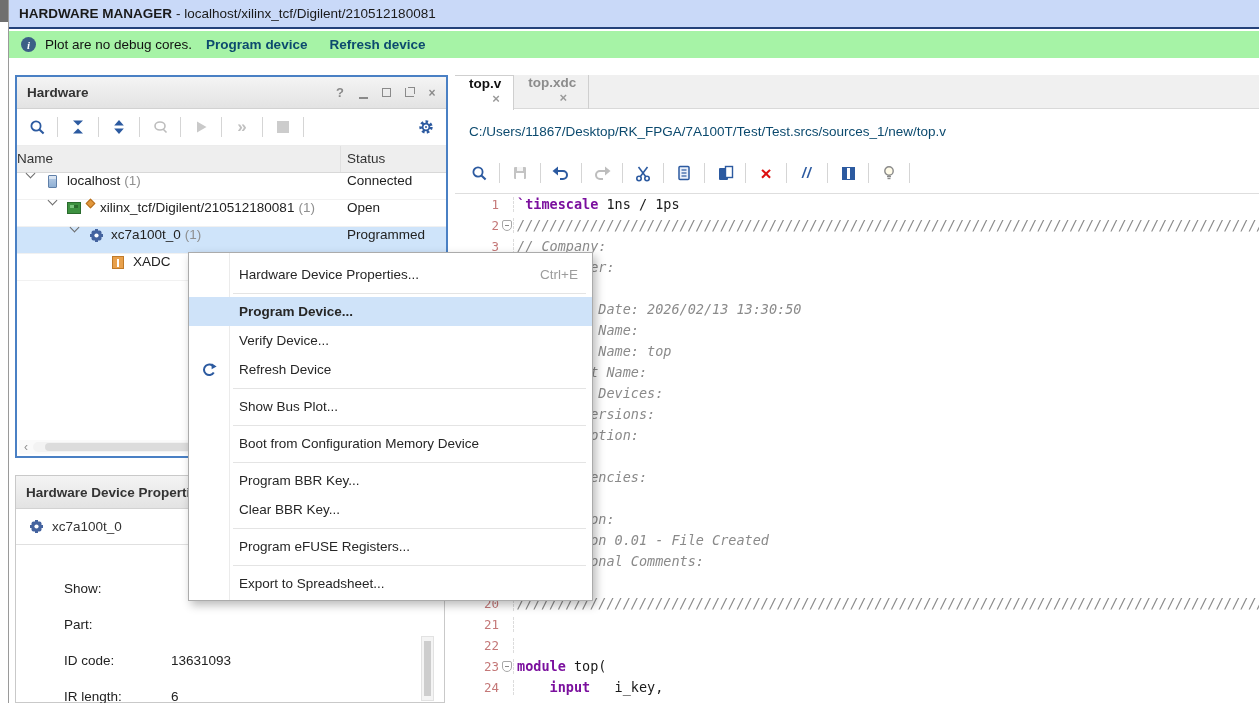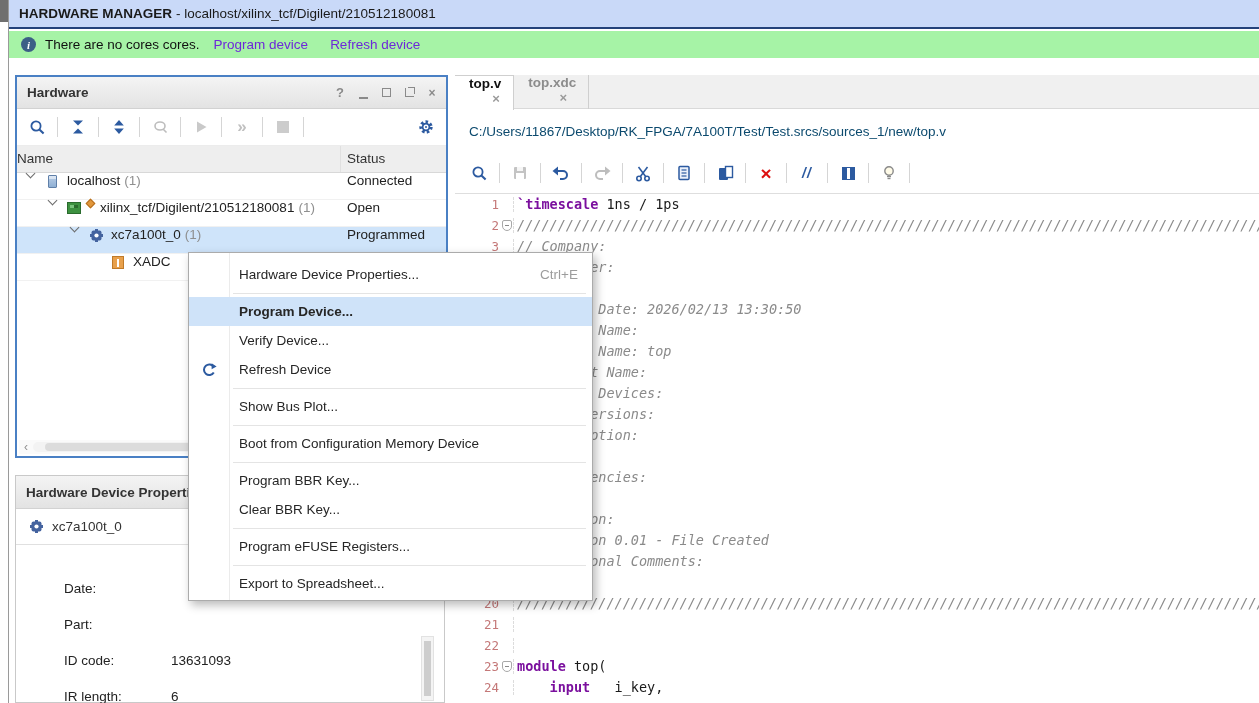--- a/index.html
+++ b/index.html
@@ -18,21 +18,21 @@
   #titlebar { left:9px; top:0; right:0; height:29px; background:#c9d9f8; border-bottom:2px solid #24427a;
     display:flex; align-items:center; padding-left:10px; font-size:13.5px; }
   #titlebar .app { font-weight:bold; }
   #titlebar .ctx { margin-left:4px; }
 
   
   #infobar { left:9px; top:31px; right:0; height:27px; background:#a6f3a6; display:flex; align-items:center; padding-left:12px; font-size:13.5px; }
   .info-icon { width:15px; height:15px; border-radius:50%; background:#3c5f86; color:#fff; font-weight:bold; font-size:11px;
     display:flex; align-items:center; justify-content:center; margin-right:9px; font-family:"Liberation Serif",serif; font-style:italic; }
   #infobar .msg { color:#111; margin-right:14px; }
-  #infobar .lnk { color:#6d28d9; margin-right:22px; cursor:pointer; }
+  #infobar .lnk { color:#0c4a6e; margin-right:22px; cursor:pointer;font-weight:bold; }
 
   
   #hw-panel { left:15px; top:75px; width:433px; height:383px; background:#fff; border:2px solid #4a80c4; }
   .panel-hdr { height:32px; background:linear-gradient(#f4f4f4,#e3e3e3); border-bottom:1px solid #d2d2d2;
     display:flex; align-items:center; padding:0 8px 0 10px; font-size:13.5px; font-weight:bold; color:#333; }
   .win-icons { margin-left:auto; display:flex; align-items:center; gap:11px; color:#8a8a8a; }
   .win-icons > span { display:inline-flex; align-items:center; justify-content:center; width:12px; height:12px; font-size:12px; cursor:pointer; }
   .ic-min-bar { width:9px; height:2px; background:#8a8a8a; align-self:flex-end; }
   .ic-max-box { width:9px; height:9px; border:1.5px solid #8a8a8a; }
   .ic-float-box { position:relative; width:9px; height:9px; border-left:1.5px solid #8a8a8a; border-bottom:1.5px solid #8a8a8a; }
@@ -128,21 +128,21 @@
     <div class="dark"></div>
   </div>
 
 <div class="abs" id="titlebar">
   <span class="app">HARDWARE MANAGER</span>
   <span class="ctx">- localhost/xilinx_tcf/Digilent/210512180081</span>
 </div>
 
 <div class="abs" id="infobar">
   <span class="info-icon">i</span>
-  <span class="msg">There are no cores cores.</span>
+  <span class="msg">Plot are no debug cores.</span>
   <span class="lnk">Program device</span>
   <span class="lnk">Refresh device</span>
 </div>
 
 <div class="abs" id="hw-panel">
   <div class="panel-hdr">
     <span>Hardware</span>
     <span class="win-icons">
       <span style="font-size:13px;">?</span>
       <span>
@@ -278,21 +278,21 @@
           <rect x="1" y="6" width="2" height="3" fill="#44639f"></rect>
           <rect x="12" y="6" width="2" height="3" fill="#44639f"></rect>
           <rect x="6" y="1" width="3" height="2" fill="#44639f"></rect>
           <rect x="6" y="12" width="3" height="2" fill="#44639f"></rect>
           <circle cx="7.5" cy="7.5" r="2.1" fill="#fff"></circle>
         </svg>
     </span>
     <span>xc7a100t_0</span>
   </div>
   <div id="prop-fields">
-      <div class="prop-row" style="top: 105px;"><span>Date:</span><span class="val"></span></div>
+      <div class="prop-row" style="top: 105px;"><span>Show:</span><span class="val"></span></div>
       <div class="prop-row" style="top: 141px;"><span>Part:</span><span class="val"></span></div>
       <div class="prop-row" style="top: 177px;"><span>ID code:</span><span class="val">13631093</span></div>
       <div class="prop-row" style="top: 213px;"><span>IR length:</span><span class="val">6</span></div>
     </div>
   <div class="prop-vscroll">
       <span class="thumb"></span>
     </div>
 </div>
 
 <div class="abs" id="editor">

